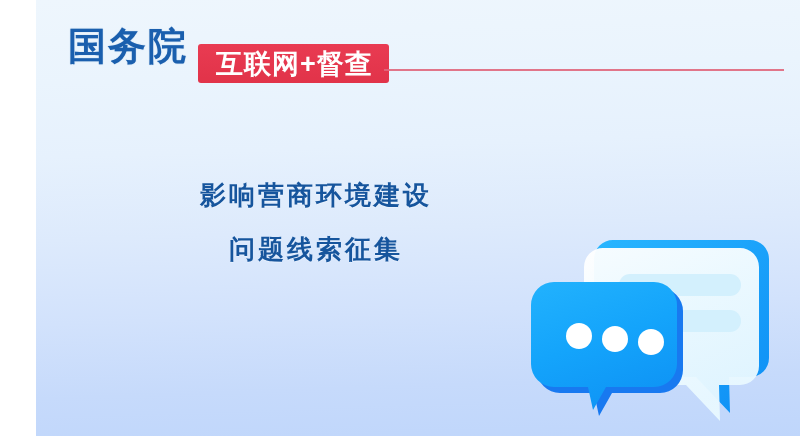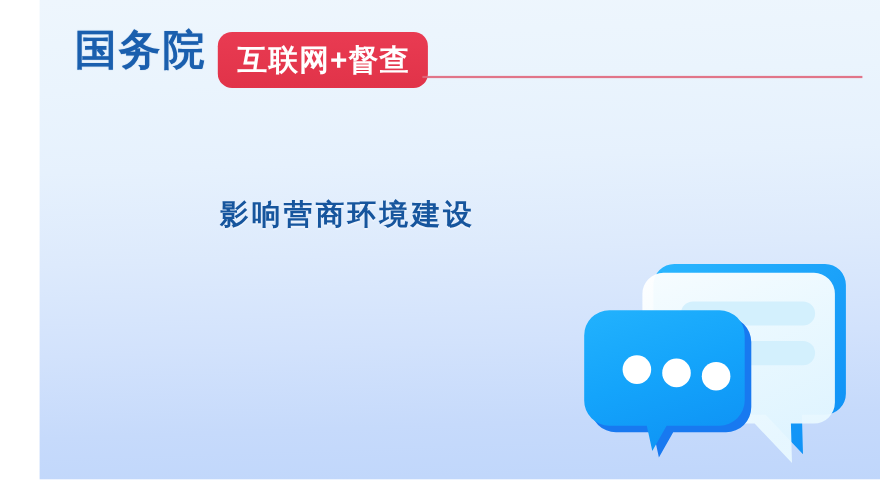--- a/index.html
+++ b/index.html
@@ -47,24 +47,24 @@
     letter-spacing: 2px;
     color: #1a5fae;
     line-height: 44px;
     white-space: nowrap;
     text-shadow: 0 0 1px rgba(26,95,174,0.45);
   }
 
   .badge {
     position: absolute;
     left: 162px;
-    top: 29px;
-    height: 51px;
+    top: 44px;
+    height: 39px;
     padding: 0 16px 0 18px;
-    border-radius: 13px;
+    border-radius: 3px;
     background: #e8384f;
     background: linear-gradient(180deg,#e93b52 0%, #e13349 100%);
     display: flex;
     align-items: center;
     box-sizing: border-box;
   }
   .badge-text {
     font-size: 27px;
     font-weight: 700;
     color: #ffffff;
@@ -126,20 +126,21 @@
 
     <div class="badge">
       <span class="badge-text">互联网+督查</span>
     </div>
 
     <div class="header-rule"></div>
   </div>
 
   <div class="title-block">
     <div class="title-line">影响营商环境建设</div>
+    <div class="title-line">问题线索征集</div>
   </div>
 
   <div class="illustration">
     <svg viewBox="0 0 260 218" xmlns="http://www.w3.org/2000/svg">
       <defs>
         <linearGradient id="gradWhiteBody" x1="0" y1="0" x2="0.35" y2="1">
           <stop offset="0%" stop-color="#ffffff"></stop>
           <stop offset="45%" stop-color="#f3fcff"></stop>
           <stop offset="100%" stop-color="#e8f8ff"></stop>
         </linearGradient>

